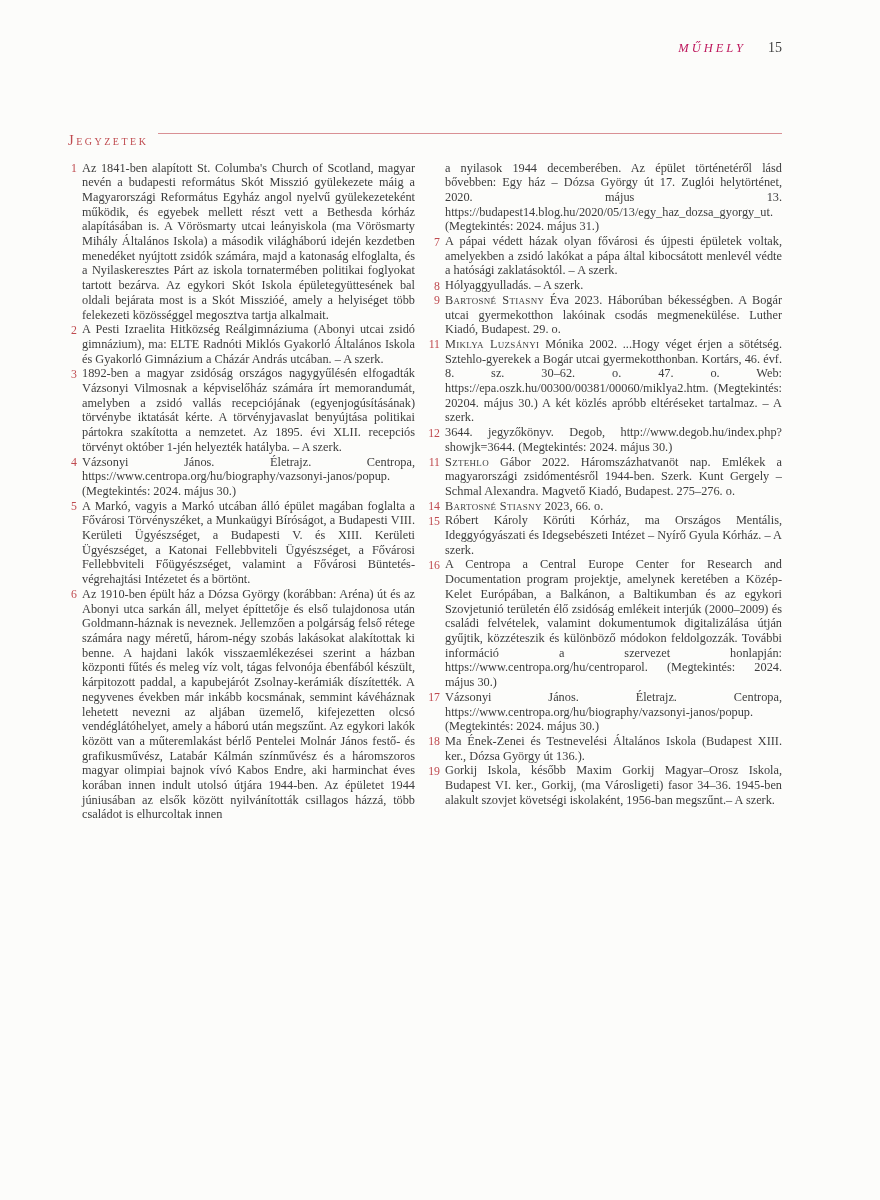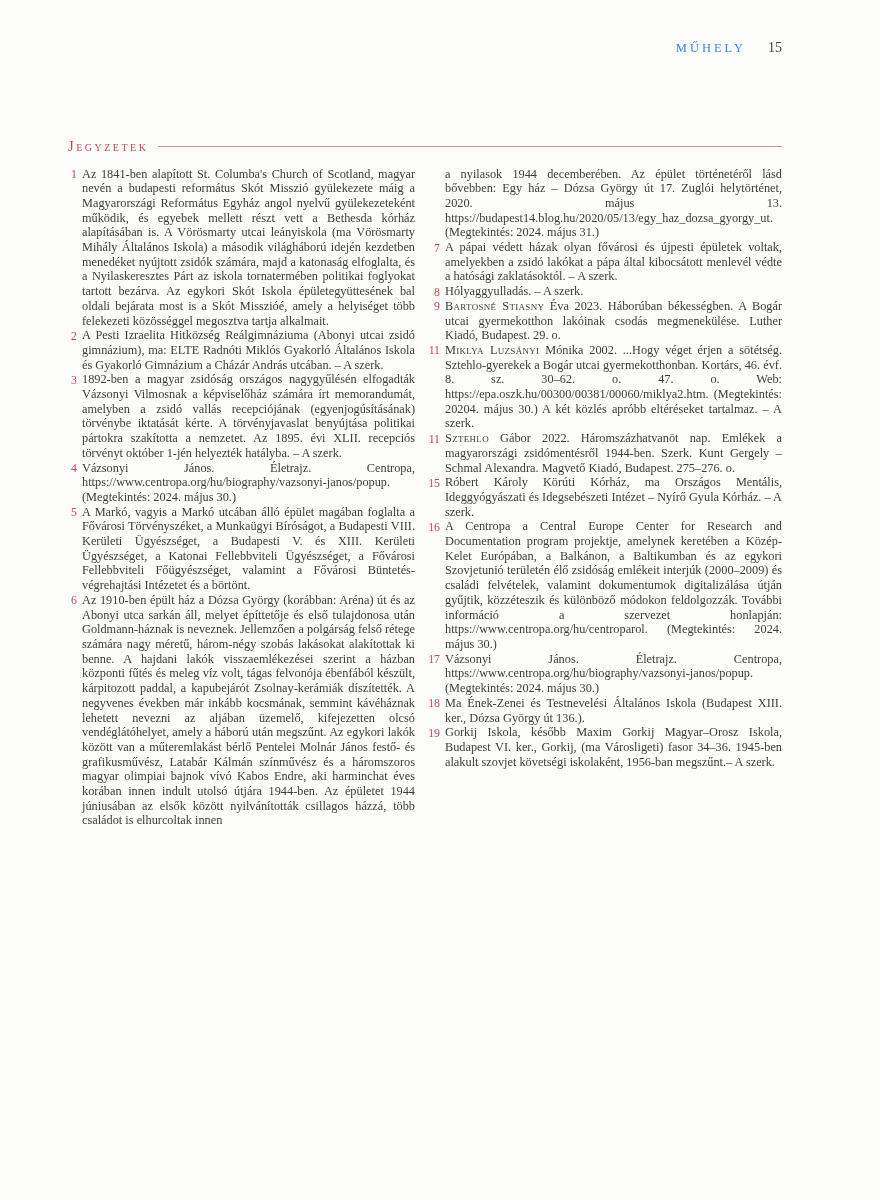--- a/index.html
+++ b/index.html
@@ -25,40 +25,40 @@
   
   .running-head{
     position:absolute;
     top:40px;
     right:98px;
     display:flex;
     align-items:baseline;
     gap:22px;
   }
   .running-head .section{
+    font-style:italic;
     font-size:12.5px;
     letter-spacing:3px;
-    color:#3b82f6;
+    color:#be185d;
   }
   .running-head .pagenum{
     font-size:14px;
     color:#3f3f3f;
   }
   
   .notes{
     position:absolute;
     left:68px;
     top:133px;
     width:714px;
   }
   .notes-heading-row{
     display:flex;
-    align-items:center;
+    align-items:flex-start;
     gap:10px;
-    margin-top:6px;
   }
   .notes-heading{
     font-variant:small-caps;
     color:var(--accent);
     font-size:14.5px;
     letter-spacing:2.5px;
     line-height:1;
     white-space:nowrap;
   }
   .rule{
@@ -117,21 +117,23 @@
           <div class="note"><span class="note-num">4</span><span class="note-body"><span>Vázsonyi János. Életrajz. </span><span class="i">Centropa</span><span>, https://www.centropa.org/hu/biography/vazsonyi-janos/popup. (Megtekintés: 2024. május 30.)</span></span></div>
           <div class="note"><span class="note-num">5</span><span class="note-body"><span>A Markó, vagyis a Markó utcában álló épület magában foglalta a Fővárosi Törvényszéket, a Munkaügyi Bíróságot, a Budapesti VIII. Kerületi Ügyészséget, a Budapesti V. és XIII. Kerületi Ügyészséget, a Katonai Fellebbviteli Ügyészséget, a Fővárosi Fellebbviteli Főügyészséget, valamint a Fővárosi Büntetés-végrehajtási Intézetet és a börtönt.</span></span></div>
           <div class="note"><span class="note-num">6</span><span class="note-body"><span>Az 1910-ben épült ház a Dózsa György (korábban: Aréna) út és az Abonyi utca sarkán áll, melyet építtetője és első tulajdonosa után Goldmann-háznak is neveznek. Jellemzően a polgárság felső rétege számára nagy méretű, három-négy szobás lakásokat alakítottak ki benne. A hajdani lakók visszaemlékezései szerint a házban központi fűtés és meleg víz volt, tágas felvonója ébenfából készült, kárpitozott paddal, a kapubejárót Zsolnay-kerámiák díszítették. A negyvenes években már inkább kocsmának, semmint kávéháznak lehetett nevezni az aljában üzemelő, kifejezetten olcsó vendéglátóhelyet, amely a háború után megszűnt. Az egykori lakók között van a műteremlakást bérlő Pentelei Molnár János festő- és grafikusművész, Latabár Kálmán színművész és a háromszoros magyar olimpiai bajnok vívó Kabos Endre, aki harminchat éves korában innen indult utolsó útjára 1944-ben. Az épületet 1944 júniusában az elsők között nyilvánították csillagos házzá, több családot is elhurcoltak innen</span></span></div>
         </div>
       <div class="col col-right" id="col-right">
           <div class="note cont"><span class="note-body"><span>a nyilasok 1944 decemberében. Az épület történetéről lásd bővebben: Egy ház – Dózsa György út 17. </span><span class="i">Zuglói helytörténet</span><span>, 2020. május 13. https://budapest14.blog.hu/2020/05/13/egy_haz_dozsa_gyorgy_ut. (Megtekintés: 2024. május 31.)</span></span></div>
           <div class="note"><span class="note-num">7</span><span class="note-body"><span>A pápai védett házak olyan fővárosi és újpesti épületek voltak, amelyekben a zsidó lakókat a pápa által kibocsátott menlevél védte a hatósági zaklatásoktól. – </span><span class="i">A szerk.</span></span></div>
           <div class="note"><span class="note-num">8</span><span class="note-body"><span>Hólyaggyulladás. – </span><span class="i">A szerk.</span></span></div>
           <div class="note"><span class="note-num">9</span><span class="note-body"><span class="sc">Bartosné Stiasny</span><span> Éva 2023. </span><span class="i">Háborúban békességben. A Bogár utcai gyermekotthon lakóinak csodás megmenekülése.</span><span> Luther Kiadó, Budapest. 29. o.</span></span></div>
           <div class="note"><span class="note-num">11</span><span class="note-body"><span class="sc">Miklya Luzsányi</span><span> Mónika 2002. ...Hogy véget érjen a sötétség. Sztehlo-gyerekek a Bogár utcai gyermekotthonban. </span><span class="i">Kortárs</span><span>, 46. évf. 8. sz. 30–62. o. 47. o. Web: https://epa.oszk.hu/00300/00381/00060/miklya2.htm. (Megtekintés: 20204. május 30.) A két közlés apróbb eltéréseket tartalmaz. – </span><span class="i">A szerk.</span></span></div>
+          <div class="note"><span class="note-num">12</span><span class="note-body"><span>3644. jegyzőkönyv. </span><span class="i">Degob</span><span>, http://www.degob.hu/index.php?showjk=3644. (Megtekintés: 2024. május 30.)</span></span></div>
           <div class="note"><span class="note-num">11</span><span class="note-body"><span class="sc">Sztehlo</span><span> Gábor 2022. </span><span class="i">Háromszázhatvanöt nap. Emlékek a magyarországi zsidómentésről 1944-ben.</span><span> Szerk. Kunt Gergely – Schmal Alexandra. Magvető Kiadó, Budapest. 275–276. o.</span></span></div>
+          <div class="note"><span class="note-num">14</span><span class="note-body"><span class="sc">Bartosné Stiasny</span><span> 2023, 66. o.</span></span></div>
           <div class="note"><span class="note-num">15</span><span class="note-body"><span>Róbert Károly Körúti Kórház, ma Országos Mentális, Ideggyógyászati és Idegsebészeti Intézet – Nyírő Gyula Kórház. – </span><span class="i">A szerk.</span></span></div>
           <div class="note"><span class="note-num">16</span><span class="note-body"><span>A Centropa a Central Europe Center for Research and Documentation program projektje, amelynek keretében a Közép-Kelet Európában, a Balkánon, a Baltikumban és az egykori Szovjetunió területén élő zsidóság emlékeit interjúk (2000–2009) és családi felvételek, valamint dokumentumok digitalizálása útján gyűjtik, közzéteszik és különböző módokon feldolgozzák. További információ a szervezet honlapján: https://www.centropa.org/hu/centroparol. (Megtekintés: 2024. május 30.)</span></span></div>
           <div class="note"><span class="note-num">17</span><span class="note-body"><span>Vázsonyi János. Életrajz. </span><span class="i">Centropa</span><span>, https://www.centropa.org/hu/biography/vazsonyi-janos/popup. (Megtekintés: 2024. május 30.)</span></span></div>
           <div class="note"><span class="note-num">18</span><span class="note-body"><span>Ma Ének-Zenei és Testnevelési Általános Iskola (Budapest XIII. ker., Dózsa György út 136.).</span></span></div>
           <div class="note"><span class="note-num">19</span><span class="note-body"><span>Gorkij Iskola, később Maxim Gorkij Magyar–Orosz Iskola, Budapest VI. ker., Gorkij, (ma Városligeti) fasor 34–36. 1945-ben alakult szovjet követségi iskolaként, 1956-ban megszűnt.– </span><span class="i">A szerk.</span></span></div>
         </div>
     </div>
   </section>
 
 </div>

